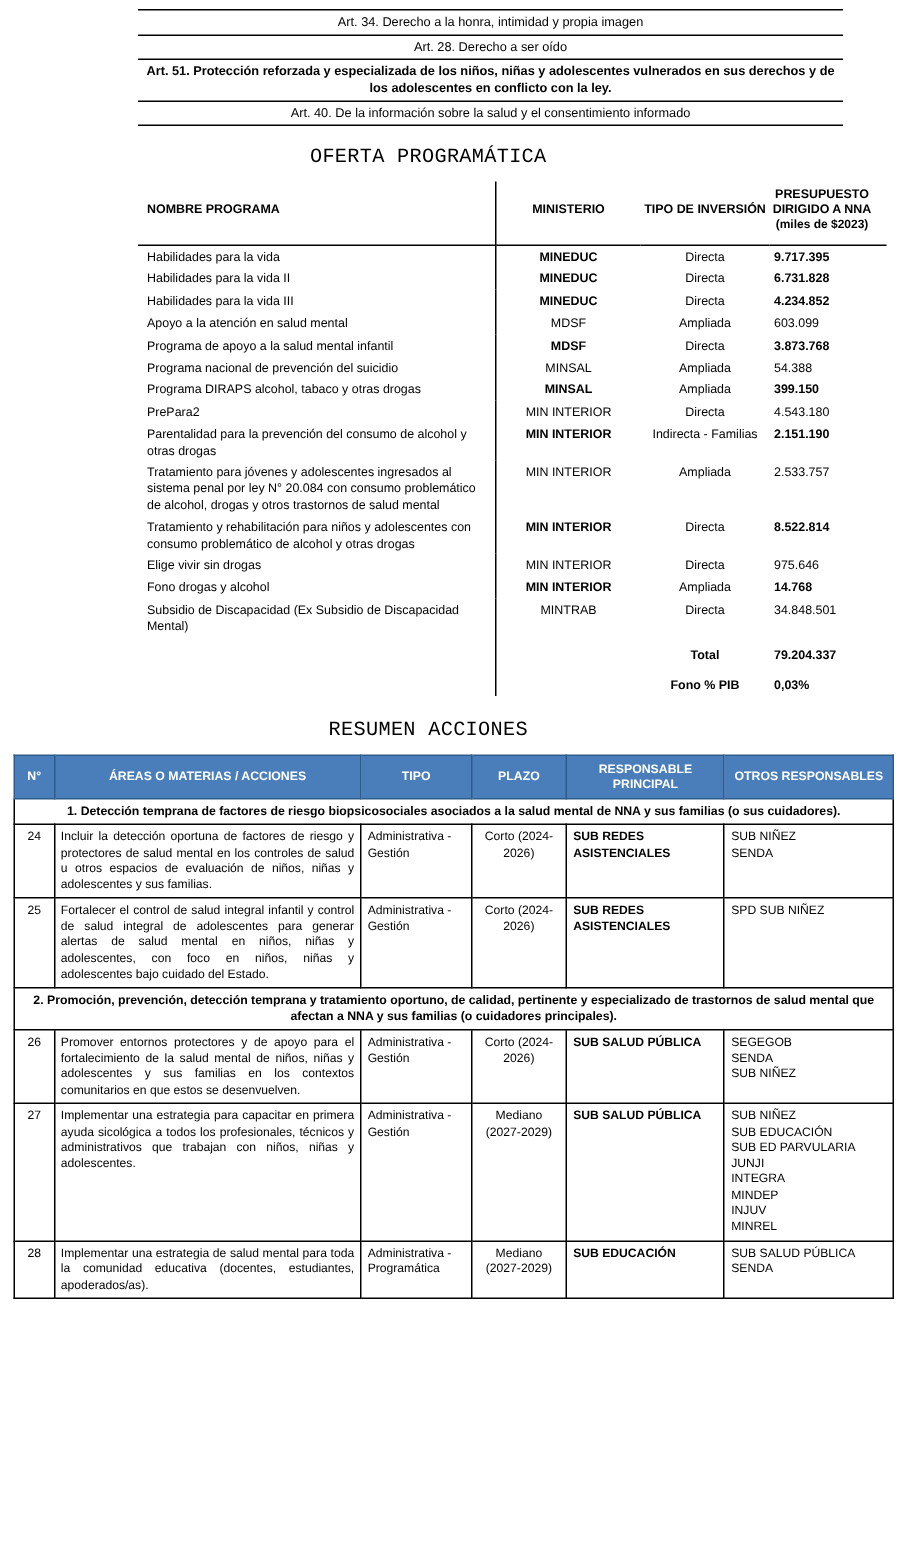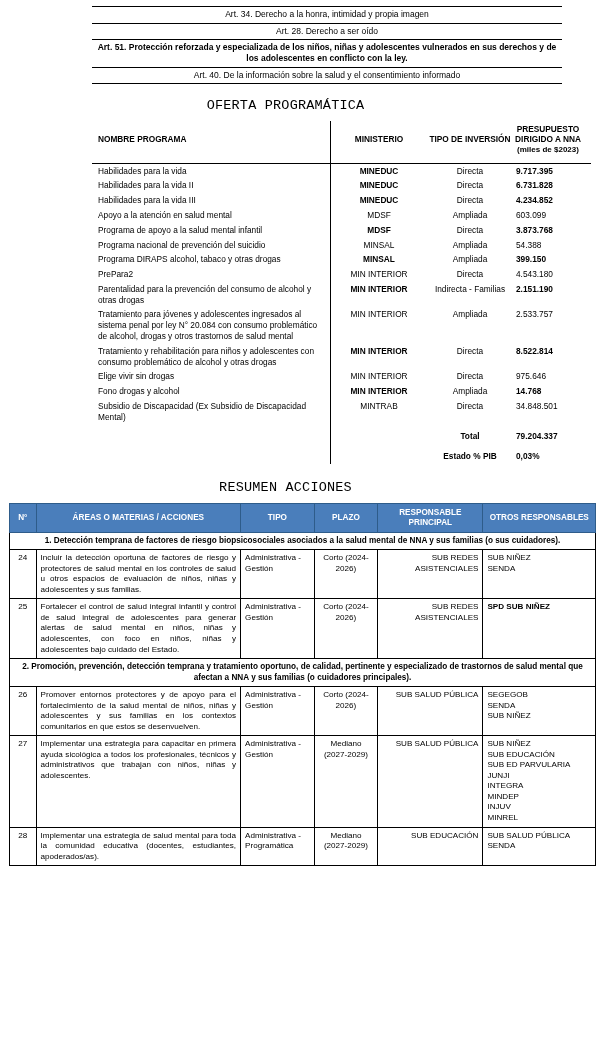--- a/index.html
+++ b/index.html
@@ -117,21 +117,21 @@
     line-height: 1.3;
   }
   .acciones td.num {
     text-align: center;
     width: 26px;
     margin-top: 28px;
   }
   .acciones td.accion { width: 200px; text-align: justify; }
   .acciones td.tipo   { width: 72px; }
   .acciones td.plazo  { width: 62px; text-align: center; }
-  .acciones td.resp   { width: 103px; text-align: right; }
+  .acciones td.resp   { width: 103px; text-align: left; font-weight: bold; }
   .acciones td.otros  { width: 110px; }
   .acciones tr.group td {
     font-weight: bold;
     text-align: center;
     font-size: 8.2px;
     padding: 3px 10px;
     line-height: 1.3;
   }
   .col-n     { width: 26px; }
   .col-acc   { width: 200px; }
@@ -266,21 +266,21 @@
       </tr>
       <tr class="total">
         <td class="c-name"></td>
         <td class="c-min"></td>
         <td class="c-type total-lbl">Total</td>
         <td class="c-budget">79.204.337</td>
       </tr>
       <tr class="total">
         <td class="c-name"></td>
         <td class="c-min"></td>
-        <td class="c-type total-lbl">Estado % PIB</td>
+        <td class="c-type total-lbl">Fono % PIB</td>
         <td class="c-budget">0,03%</td>
       </tr>
     </tbody>
   </table>
 
   <h2 class="section-title second">RESUMEN ACCIONES</h2>
 
   <table class="acciones">
     <colgroup>
       <col class="col-n">
@@ -312,21 +312,21 @@
         <td class="resp">SUB REDES ASISTENCIALES</td>
         <td class="otros nl" style="white-space: pre-line;">SUB NIÑEZ
 SENDA</td>
       </tr>
       <tr>
         <td class="num">25</td>
         <td class="accion">Fortalecer el control de salud integral infantil y control de salud integral de adolescentes para generar alertas de salud mental en niños, niñas y adolescentes, con foco en niños, niñas y adolescentes bajo cuidado del Estado.</td>
         <td class="tipo">Administrativa - Gestión</td>
         <td class="plazo">Corto (2024-2026)</td>
         <td class="resp">SUB REDES ASISTENCIALES</td>
-        <td class="otros nl" style="white-space: pre-line; font-weight: bold;">SPD SUB NIÑEZ</td>
+        <td class="otros nl" style="white-space: pre-line;">SPD SUB NIÑEZ</td>
       </tr>
       <tr class="group">
         <td colspan="6">2. Promoción, prevención, detección temprana y tratamiento oportuno, de calidad, pertinente y especializado de trastornos de salud mental que afectan a NNA y sus familias (o cuidadores principales).</td>
       </tr>
       <tr>
         <td class="num">26</td>
         <td class="accion">Promover entornos protectores y de apoyo para el fortalecimiento de la salud mental de niños, niñas y adolescentes y sus familias en los contextos comunitarios en que estos se desenvuelven.</td>
         <td class="tipo">Administrativa - Gestión</td>
         <td class="plazo">Corto (2024-2026)</td>
         <td class="resp">SUB SALUD PÚBLICA</td>

